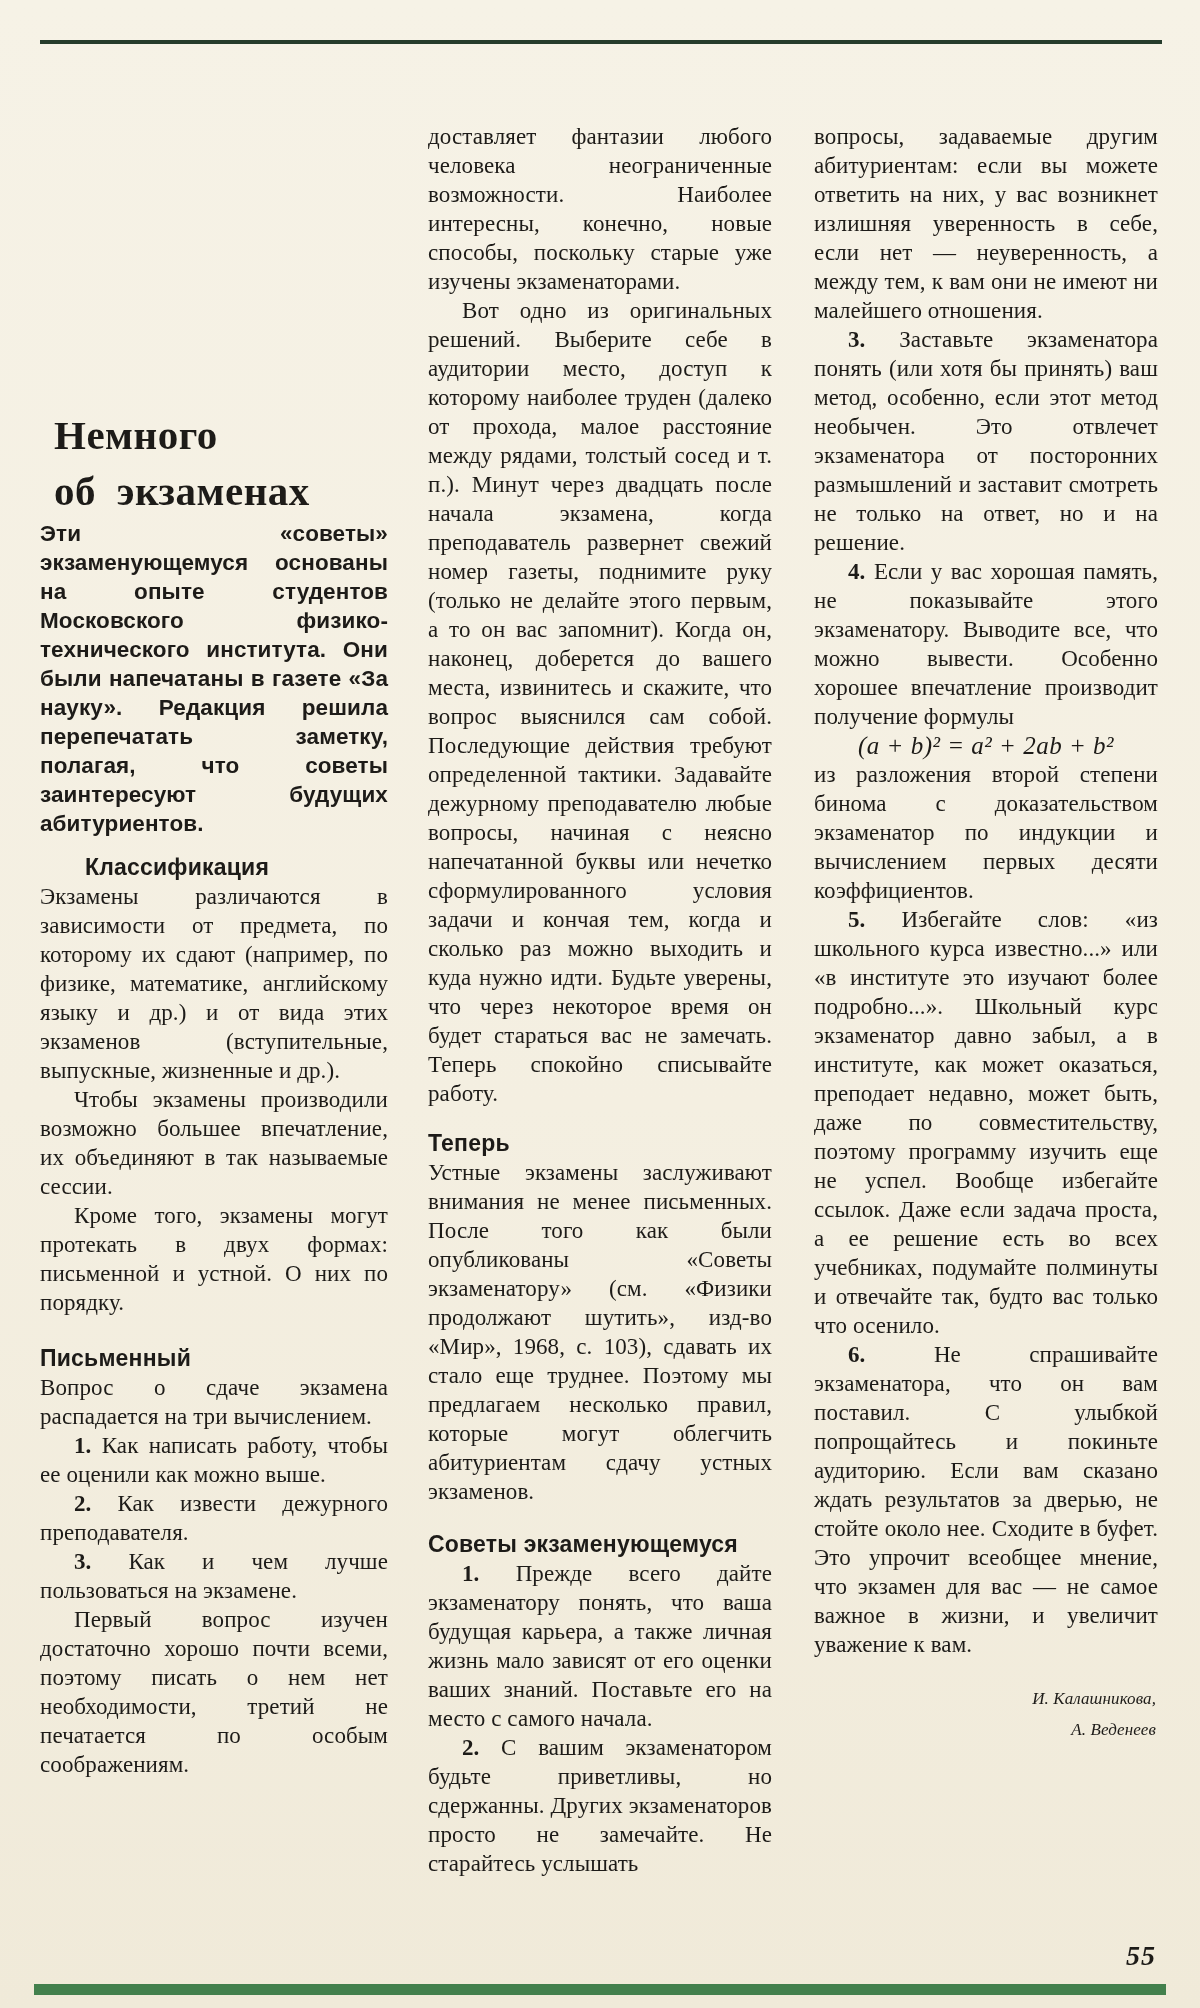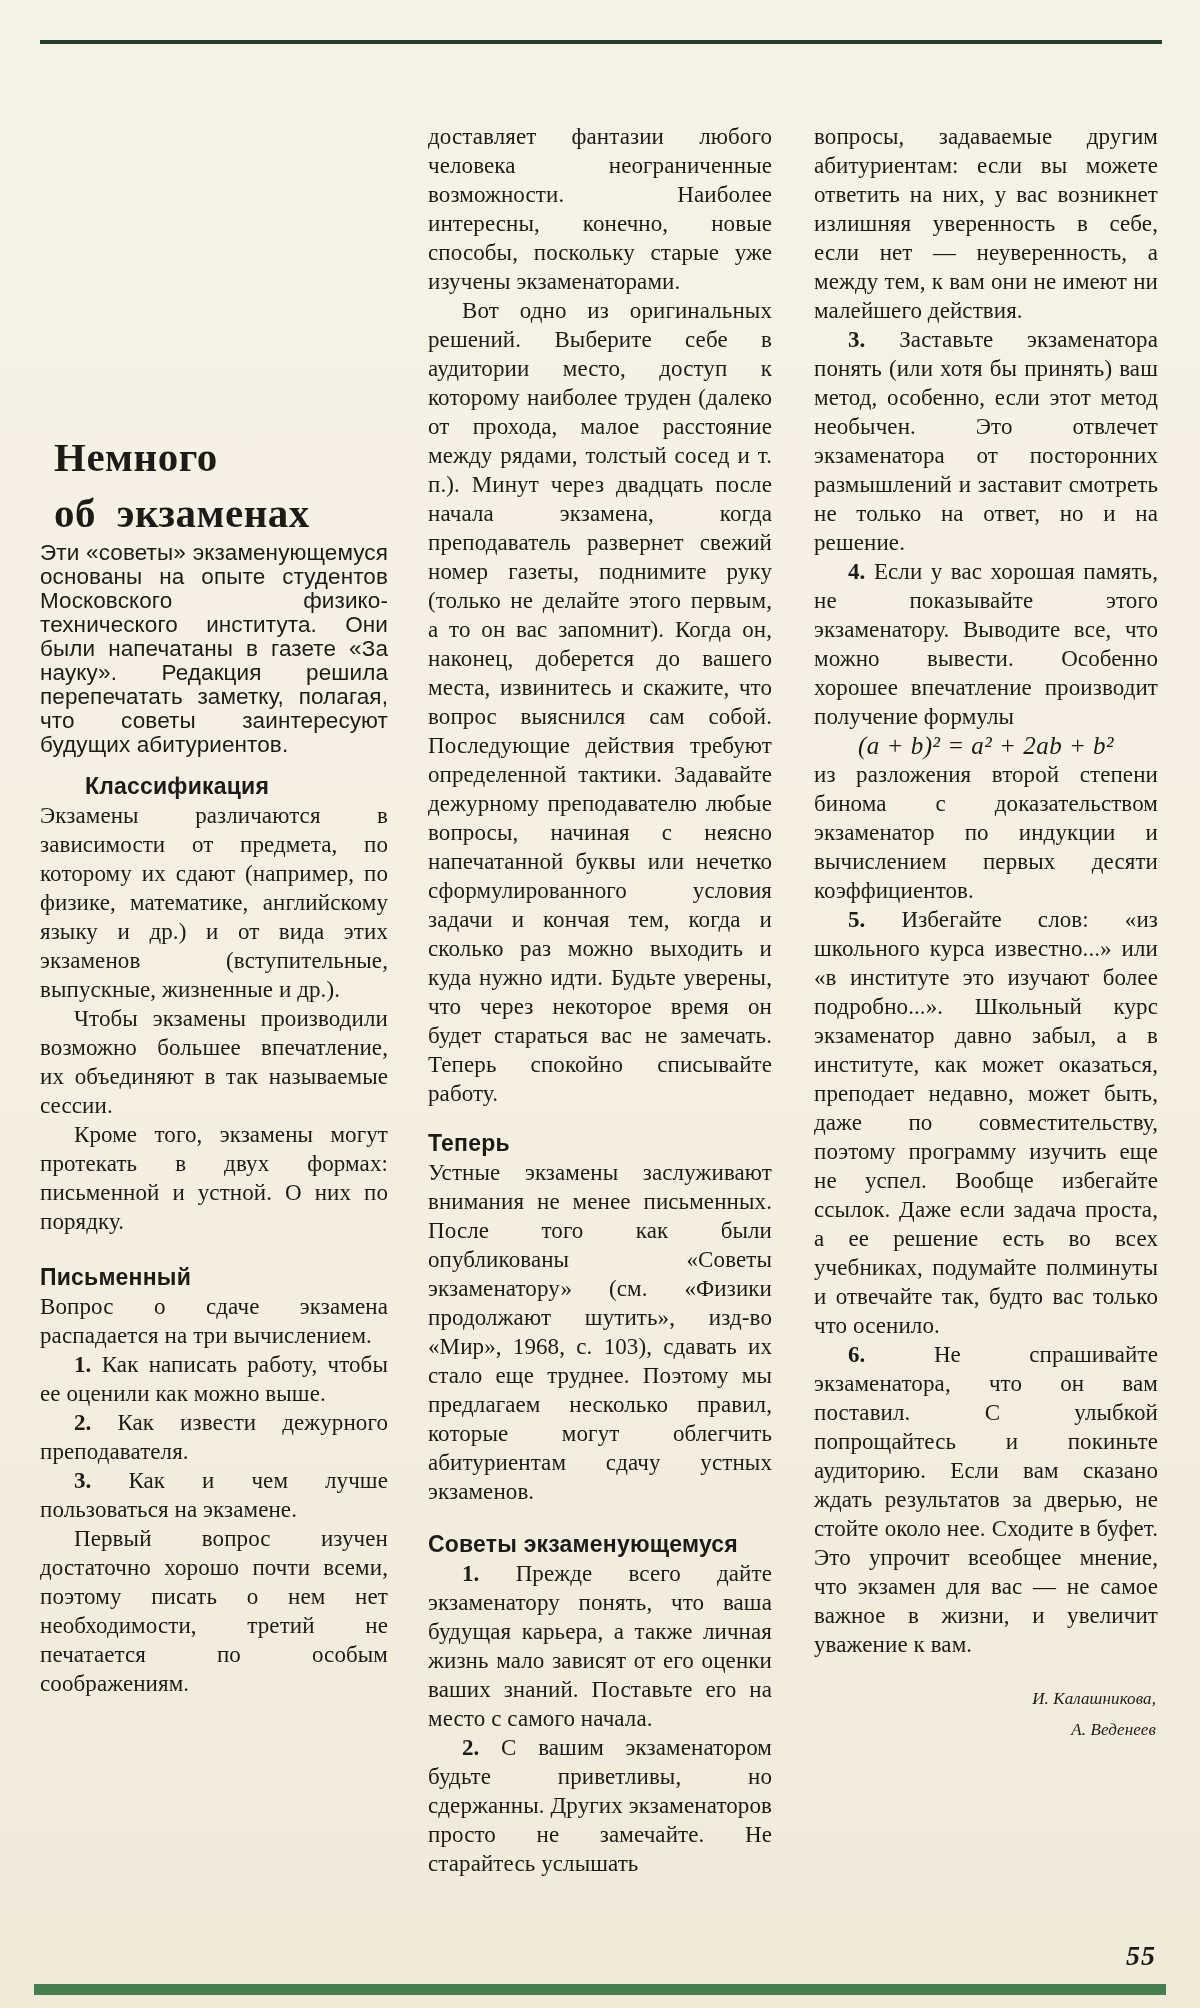--- a/index.html
+++ b/index.html
@@ -23,34 +23,34 @@
   .col{
     position:absolute;width:344px;
     font-size:23px;line-height:29px;
     text-align:justify;
     letter-spacing:.1px;
     hyphens:auto;-webkit-hyphens:auto;
   }
   .col p{margin:0;}
   .indent{text-indent:34px;}
   .num{font-weight:bold;}
-  .col-left{left:40px;top:429px;width:348px;}
+  .col-left{left:40px;top:407px;width:348px;}
   .col-mid{left:428px;top:122px;}
   .col-right{left:814px;top:122px;}
   .art-title{
     font-family:"Liberation Serif", serif;
     font-weight:bold;font-style:normal;
     font-size:41px;line-height:56px;
     margin:0 0 0 14px;text-align:left;letter-spacing:.5px;
   }
   .art-title .t2{word-spacing:10px;}
   .lede{
     font-family:"Liberation Sans", sans-serif;
-    font-weight:normal;
-    font-size:22.5px;line-height:24px;
+    font-weight:bold;
+    font-size:22.5px;line-height:29px;
     margin-top:49px;
     text-align:justify;
   }
   .sect-head{
     font-family:"Liberation Sans", sans-serif;
     font-weight:bold;
     font-size:23px;line-height:29px;
     margin:0;text-align:left;letter-spacing:.2px;
   }
   .mt-class{margin-top:15px;margin-left:45px;}
@@ -113,21 +113,21 @@
 
     <h2 class="sect-head mt-oral">Теперь</h2>
     <p class="mt-body">Устные экзамены заслуживают внимания не менее письменных. После того как были опубликованы «Советы экзаменатору» (см. «Физики продолжают шутить», изд-во «Мир», 1968, с. 103), сдавать их стало еще труднее. Поэтому мы предлагаем несколько правил, которые могут облегчить абитуриентам сдачу устных экзаменов.</p>
 
     <h2 class="sect-head mt-advice">Советы экзаменующемуся</h2>
     <p class="indent mt-body"><span class="num">1.</span> <span>Прежде всего дайте экзаменатору понять, что ваша будущая карьера, а также личная жизнь мало зависят от его оценки ваших знаний. Поставьте его на место с самого начала.</span></p>
     <p class="indent"><span class="num">2.</span> <span>С вашим экзаменатором будьте приветливы, но сдержанны. Других экзаменаторов просто не замечайте. Не старайтесь услышать</span></p>
   </div>
 
   <div class="col col-right">
-    <p>вопросы, задаваемые другим абитуриентам: если вы можете ответить на них, у вас возникнет излишняя уверенность в себе, если нет — неуверенность, а между тем, к вам они не имеют ни малейшего действия.</p>
+    <p>вопросы, задаваемые другим абитуриентам: если вы можете ответить на них, у вас возникнет излишняя уверенность в себе, если нет — неуверенность, а между тем, к вам они не имеют ни малейшего отношения.</p>
     <p class="indent"><span class="num">3.</span> <span>Заставьте экзаменатора понять (или хотя бы принять) ваш метод, особенно, если этот метод необычен. Это отвлечет экзаменатора от посторонних размышлений и заставит смотреть не только на ответ, но и на решение.</span></p>
     <p class="indent"><span class="num">4.</span> <span>Если у вас хорошая память, не показывайте этого экзаменатору. Выводите все, что можно вывести. Особенно хорошее впечатление производит получение формулы</span></p>
 
     <p class="formula">(a + b)² = a² + 2ab + b²</p>
 
     <p>из разложения второй степени бинома с доказательством экзаменатор по индукции и вычислением первых десяти коэффициентов.</p>
     <p class="indent"><span class="num">5.</span> <span>Избегайте слов: «из школьного курса известно...» или «в институте это изучают более подробно...». Школьный курс экзаменатор давно забыл, а в институте, как может оказаться, преподает недавно, может быть, даже по совместительству, поэтому программу изучить еще не успел. Вообще избегайте ссылок. Даже если задача проста, а ее решение есть во всех учебниках, подумайте полминуты и отвечайте так, будто вас только что осенило.</span></p>
     <p class="indent"><span class="num">6.</span> <span>Не спрашивайте экзаменатора, что он вам поставил. С улыбкой попрощайтесь и покиньте аудиторию. Если вам сказано ждать результатов за дверью, не стойте около нее. Сходите в буфет. Это упрочит всеобщее мнение, что экзамен для вас — не самое важное в жизни, и увеличит уважение к вам.</span></p>
 
     <div class="authors">

